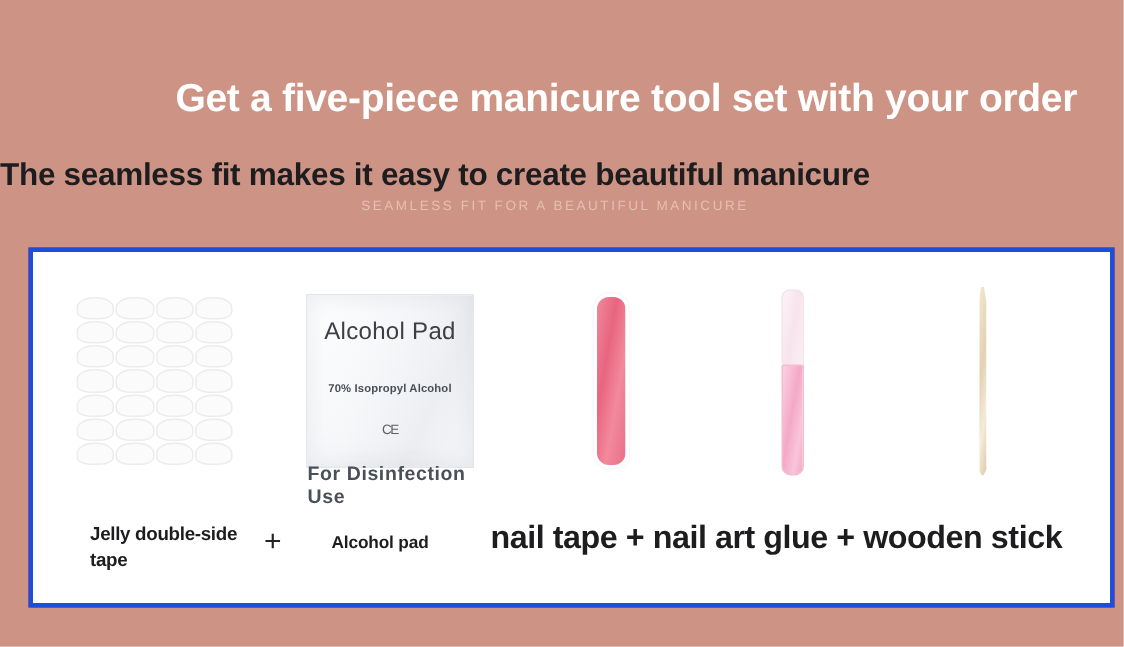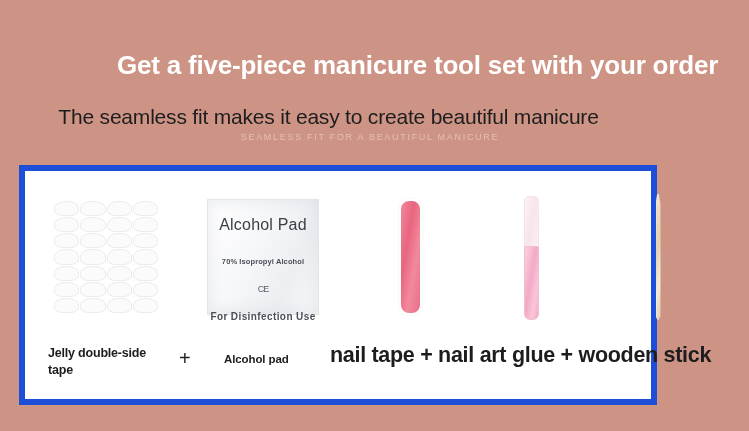--- a/index.html
+++ b/index.html
@@ -34,24 +34,23 @@
     letter-spacing: -0.2px;
     line-height: 30px;
     white-space: nowrap;
     padding-left: 43px;
   }
   .subheadline {
     position: absolute;
     left: 0;
     top: 104px;
     width: 657px;
-    text-align: center;
     color: #1d1d1f;
     font-size: 21px;
-    font-weight: normal;
+    font-weight: bold;
     letter-spacing: -0.2px;
     line-height: 25px;
     white-space: nowrap;
   }
   .microcaps {
     position: absolute;
     left: 0;
     top: 131px;
     width: 740px;
     text-align: center;
@@ -61,23 +60,23 @@
     letter-spacing: 1.7px;
     line-height: 13px;
     white-space: nowrap;
   }
 
   
   #panel-frame {
     position: absolute;
     left: 19px;
     top: 165px;
-    width: 638px;
+    width: 724px;
     height: 240px;
-    border: 6px solid #1d4ed8;
+    border: 3px solid #1d4ed8;
     box-sizing: border-box;
     background: #be185d;
   }
   #panel-inner {
     position: absolute;
     inset: 0;
     background: #ffffff;
   }
 
   
@@ -148,21 +147,21 @@
     margin-top: 23px;
   }
   .pad-ce {
     font-size: 9px;
     color: #5b6069;
     font-weight: normal;
     margin-top: 18px;
     letter-spacing: -1px;
   }
   .pad-foot {
-    font-size: 10px;
+    font-size: 13px;
     color: #4a5058;
     font-weight: bold;
     letter-spacing: 0.4px;
     margin-top: 17px;
   }
 
   
   .nail-file {
     width: 19px;
     height: 112px;
@@ -211,21 +210,21 @@
     bottom: 0;
     width: 100%;
     height: 68px;
   }
   .cap {
     position: absolute;
     color: #1d1d1f;
     font-weight: bold;
   }
   .cap-tape {
-    left: 23px;
+    left: 38px;
     top: 14px;
     width: 120px;
     font-size: 12.5px;
     line-height: 17px;
     letter-spacing: -0.2px;
   }
   .cap-plus {
     left: 154px;
     top: 16px;
     font-size: 20px;

